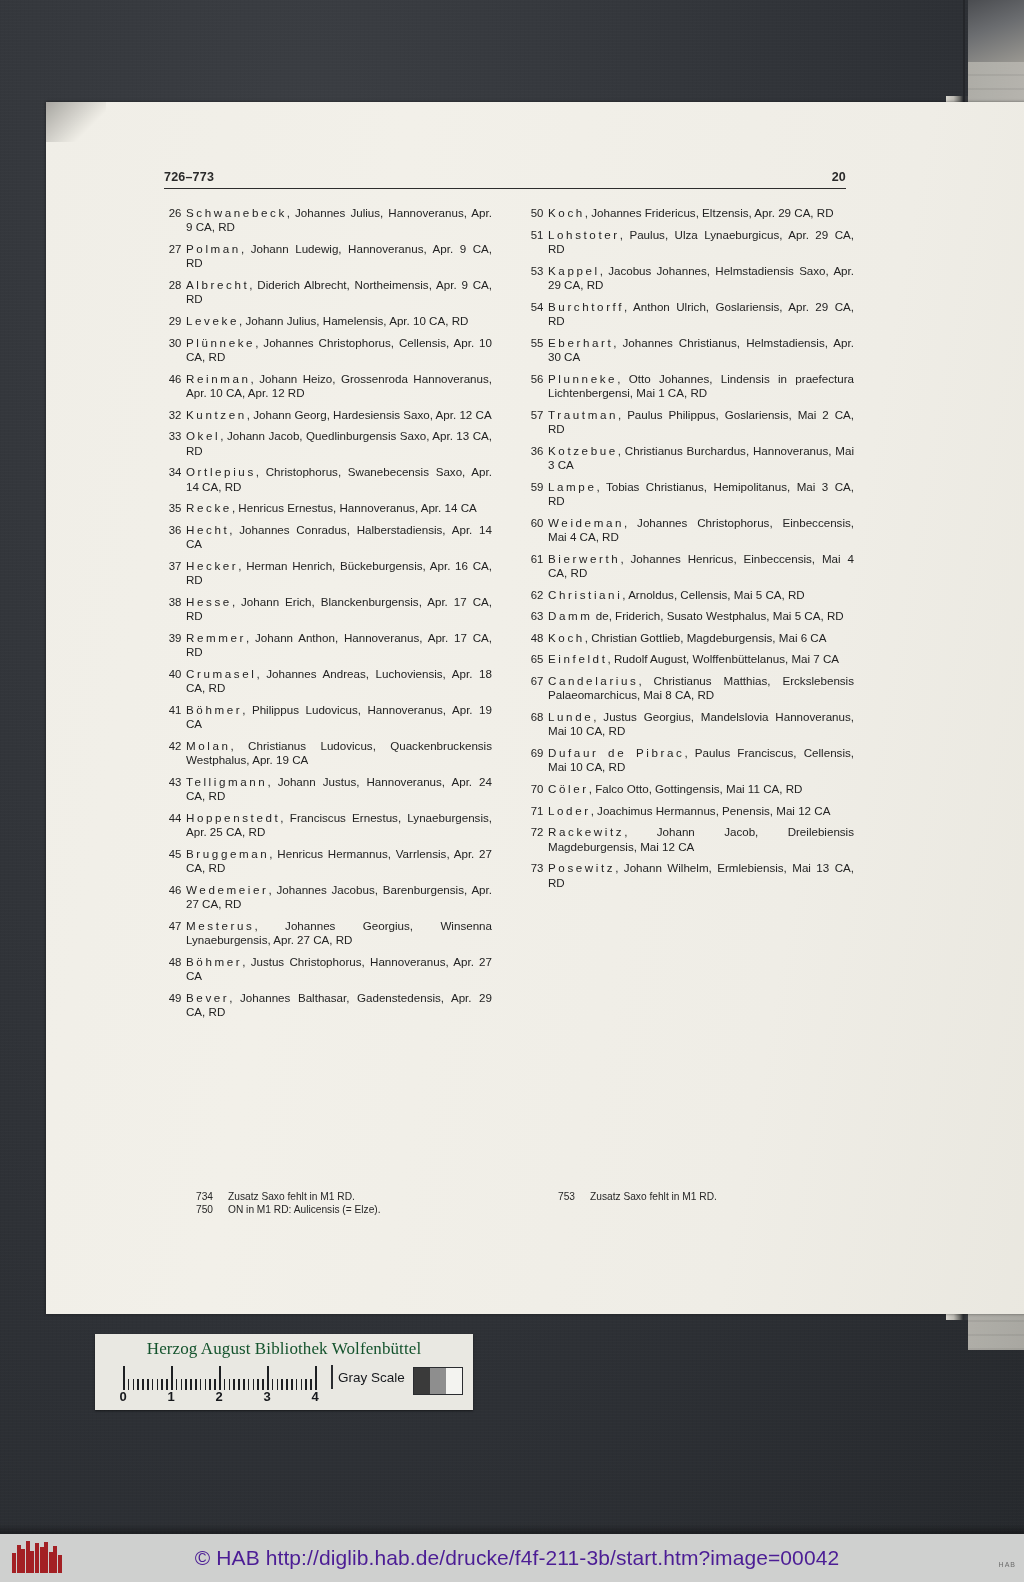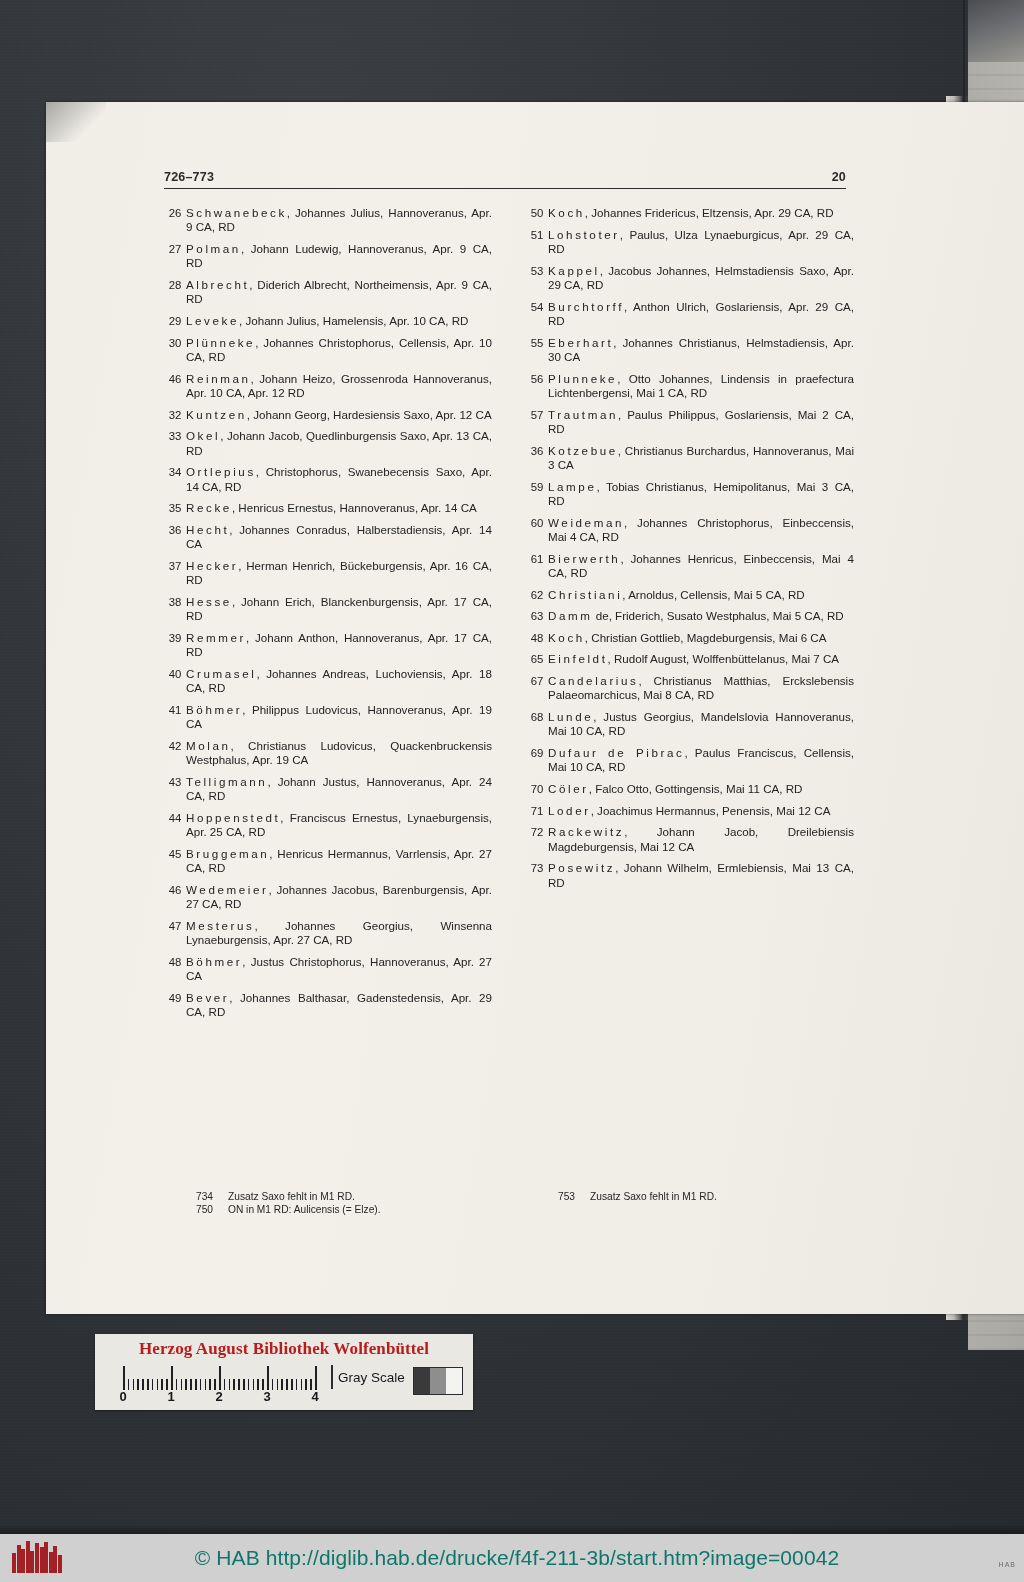--- a/index.html
+++ b/index.html
@@ -100,22 +100,22 @@
   .fn .fnum{width:32px;flex:0 0 32px;}
   .fn .ftxt{flex:1;}
 
   
   .card{
     position:absolute;left:95px;top:1334px;width:378px;height:76px;
     background:#e9e8e2;box-shadow:0 1px 2px rgba(0,0,0,.5);
   }
   .card-title{
     position:absolute;left:0;right:0;top:5px;text-align:center;
-    font-family:"Liberation Serif", serif;font-weight:700;font-size:17px;
-    color:#b91c1c;letter-spacing:.1px;
+    font-family:"Liberation Serif", serif;font-weight:400;font-size:17px;
+    color:#14532d;letter-spacing:.1px;
   }
   .ruler{position:absolute;left:28px;top:32px;width:200px;height:24px;}
   .ruler .tick{position:absolute;bottom:0;width:1.6px;background:#1d1f22;}
   .rlabels{
     position:absolute;left:22px;top:55px;width:212px;height:18px;
     font-size:13px;font-weight:700;color:#16181c;
     font-family:"Liberation Sans", sans-serif;
   }
   .rlabels span{position:absolute;transform:translateX(-50%);}
   .gs-label{
@@ -134,21 +134,21 @@
     position:absolute;left:0;bottom:0;width:1024px;height:48px;
     background:#cfd0cf;display:flex;align-items:center;
   }
   .urlbar .logo{
     width:62px;height:34px;margin-left:8px;flex:0 0 62px;position:relative;
   }
   .urlbar .logo i{
     position:absolute;bottom:2px;width:4px;background:#a32024;display:block;
   }
   .urlbar .url{
-    flex:1;text-align:center;font-size:21px;color:#0f766e;
+    flex:1;text-align:center;font-size:21px;color:#4c1d95;
     font-family:"Liberation Sans", sans-serif;letter-spacing:.1px;
     margin-right:60px;
   }
   .urlbar .corner{
     position:absolute;right:8px;bottom:14px;font-size:7px;color:#6c6c6c;
     letter-spacing:1px;
   }
   .barshadow{
     position:absolute;left:0;bottom:48px;width:1024px;height:10px;
     background:linear-gradient(180deg,rgba(0,0,0,0) 0%,rgba(0,0,0,.35) 100%);

